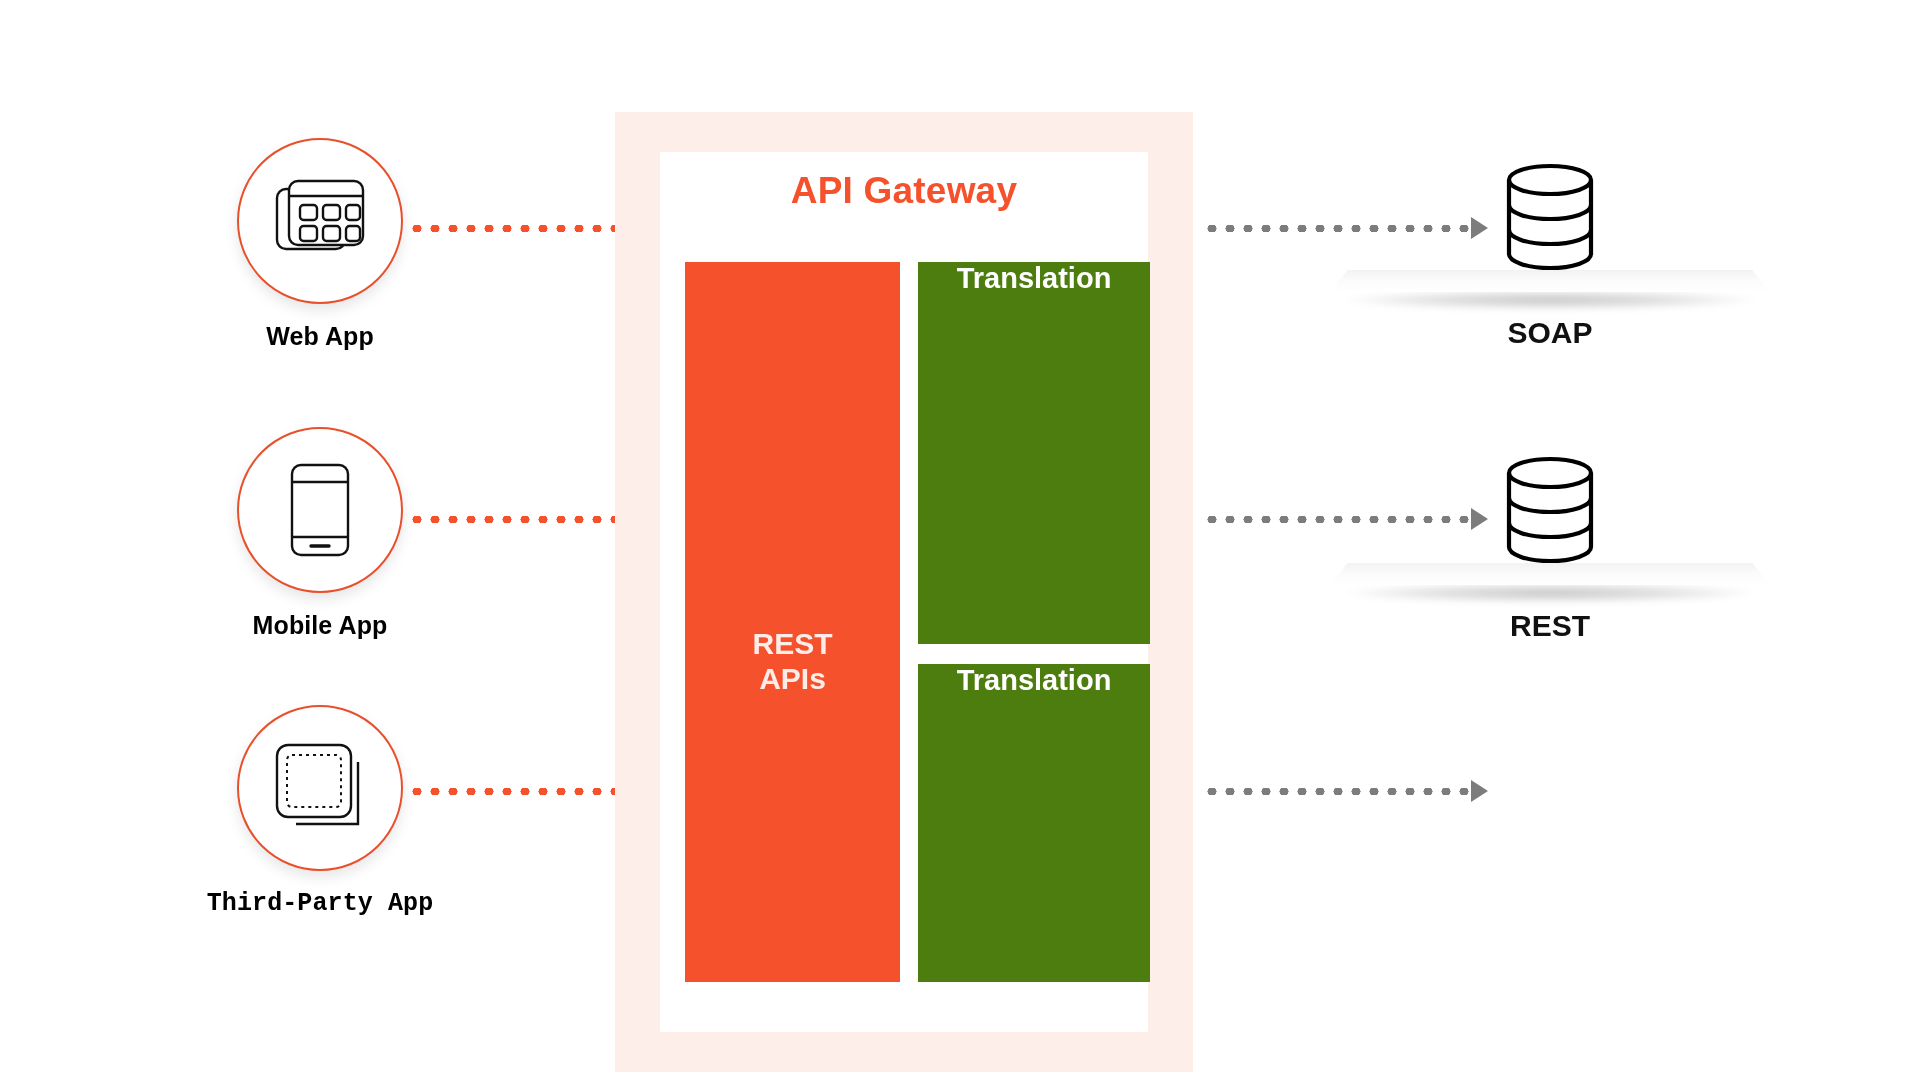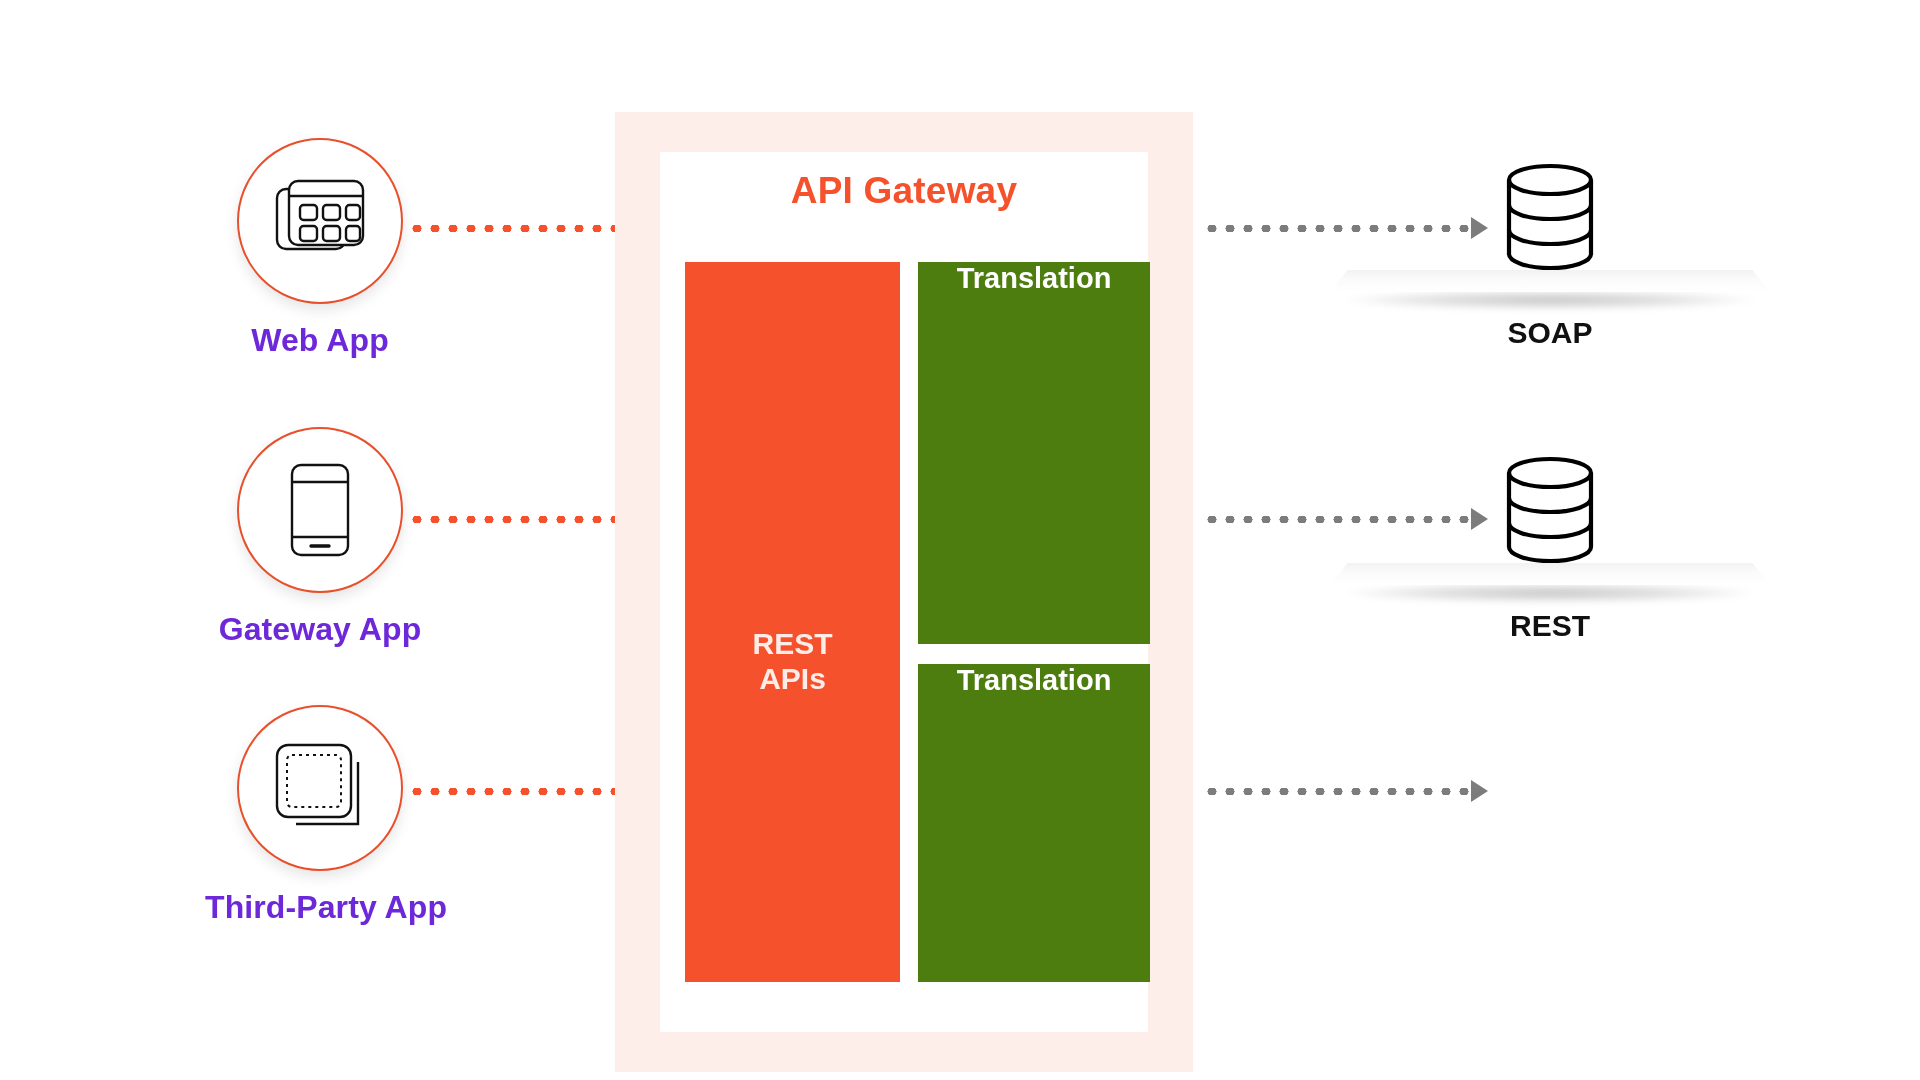--- a/index.html
+++ b/index.html
@@ -32,23 +32,23 @@
     border: 2px solid #e8502c;
     background: #ffffff;
     box-shadow: 0 6px 14px rgba(0,0,0,0.10);
     display: flex;
     align-items: center;
     justify-content: center;
   }
   .client-circle svg { display: block; }
   .client-label {
     margin-top: 18px;
-    font-size: 32px;
-    font-weight: bold;
-    color: #6d28d9;
+    font-size: 25px;
+    font-weight: bold;
+    color: #000000;
     letter-spacing: .1px;
     white-space: nowrap;
   }
 
   
   .conn {
     position: absolute;
     height: 22px;
     display: flex;
     align-items: center;
@@ -193,24 +193,24 @@
     <div class="client-circle">
       <span>
         <svg width="60" height="94" viewBox="0 0 60 94" fill="none" stroke="#111" stroke-width="2.4">
           <rect x="2" y="2" width="56" height="90" rx="9" fill="#fff"></rect>
           <line x1="2" y1="19" x2="58" y2="19"></line>
           <line x1="2" y1="74" x2="58" y2="74"></line>
           <line x1="21" y1="83" x2="39" y2="83" stroke-width="3.4" stroke-linecap="round"></line>
         </svg>
       </span>
     </div>
-    <div class="client-label">Gateway App</div>
-  </div>
-
-  <div class="client" style="left:205px; top:705px;">
+    <div class="client-label">Mobile App</div>
+  </div>
+
+  <div class="client" style="left:205px; top:705px;font-family:Liberation Mono, monospace;">
     <div class="client-circle">
       <span>
         <svg width="92" height="92" viewBox="0 0 92 92" fill="none" stroke="#111" stroke-width="2.4">
           <path d="M22 82 H84 V20"></path>
           <rect x="3" y="3" width="74" height="72" rx="11" fill="#fff"></rect>
           <rect x="13" y="13" width="54" height="52" rx="5" stroke-dasharray="3 4" stroke-width="2"></rect>
         </svg>
       </span>
     </div>
     <div class="client-label">Third-Party App</div>

